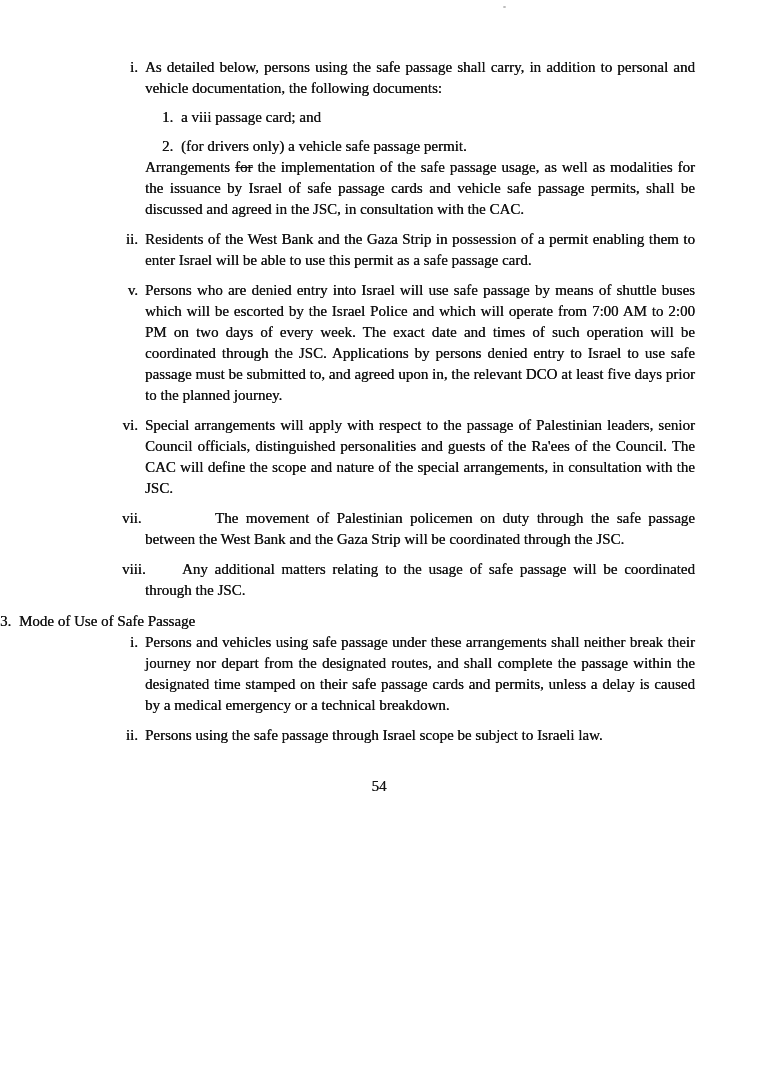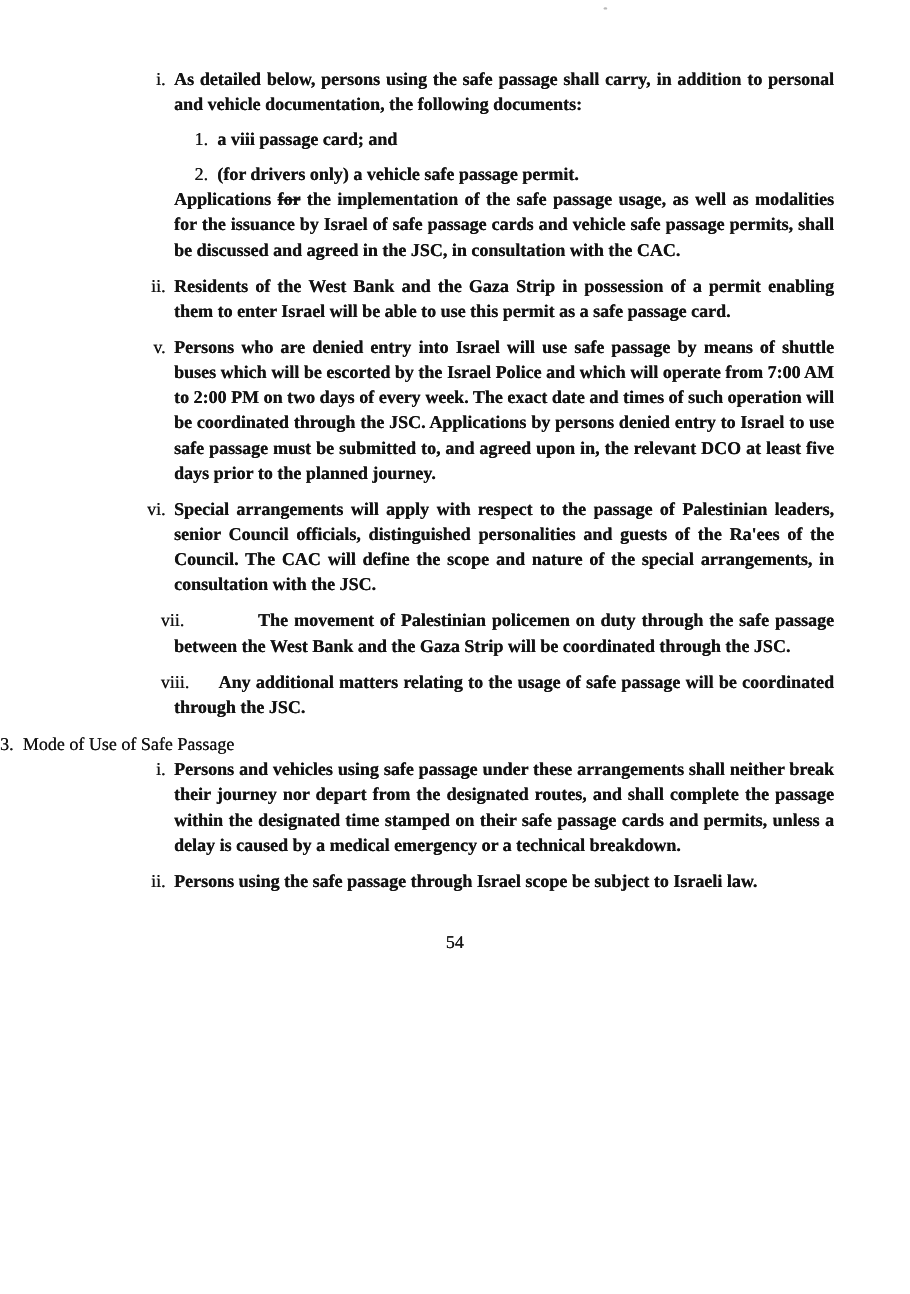--- a/index.html
+++ b/index.html
@@ -45,38 +45,37 @@
     position: absolute;
     left: 0;
     top: 0;
     width: 26px;
     text-align: right;
     white-space: nowrap;
   }
   .item .text {
     margin: 0;
     text-align: justify;
-    font-weight: bold;
   }
   .sublist { margin-top: 8px; }
   .subitem {
     position: relative;
     padding-left: 36px;
     margin-top: 8px;
   }
   .subitem > .marker {
     position: absolute;
     left: 17px;
     top: 0;
   }
   .continuation { margin-top: 9px; }
   .struck { text-decoration: line-through; }
   .item.tabbed > .marker {
     text-align: left;
-    left: 22px;
+    left: 10px;
     width: 42px;
   }
   .item.tab-lg > .text { text-indent: 70px; }
   .item.tab-sm > .text { text-indent: 37px; }
   .section-heading {
     margin-top: 10px;
   }
   .h-marker {
     display: inline-block;
     width: 19px;
@@ -102,21 +101,21 @@
         <div class="sublist">
           <div class="subitem">
             <span class="marker">1.</span>
             <p class="text">a viii passage card; and</p>
           </div>
           <div class="subitem">
             <span class="marker">2.</span>
             <p class="text">(for drivers only) a vehicle safe passage permit.</p>
           </div>
         </div>
-        <p class="text continuation"><span>Applications </span><span class="struck">for</span><span> the implementation of the safe passage usage, as well as modalities for the issuance by Israel of safe passage cards and vehicle safe passage permits, shall be discussed and agreed in the JSC, in consultation with the CAC.</span></p>
+        <p class="text continuation"><span>Arrangements </span><span class="struck">for</span><span> the implementation of the safe passage usage, as well as modalities for the issuance by Israel of safe passage cards and vehicle safe passage permits, shall be discussed and agreed in the JSC, in consultation with the CAC.</span></p>
       </div>
 
       <div class="item">
         <span class="marker">ii.</span>
         <p class="text">Residents of the West Bank and the Gaza Strip in possession of a permit enabling them to enter Israel will be able to use this permit as a safe passage card.</p>
       </div>
 
 
 
       <div class="item">

